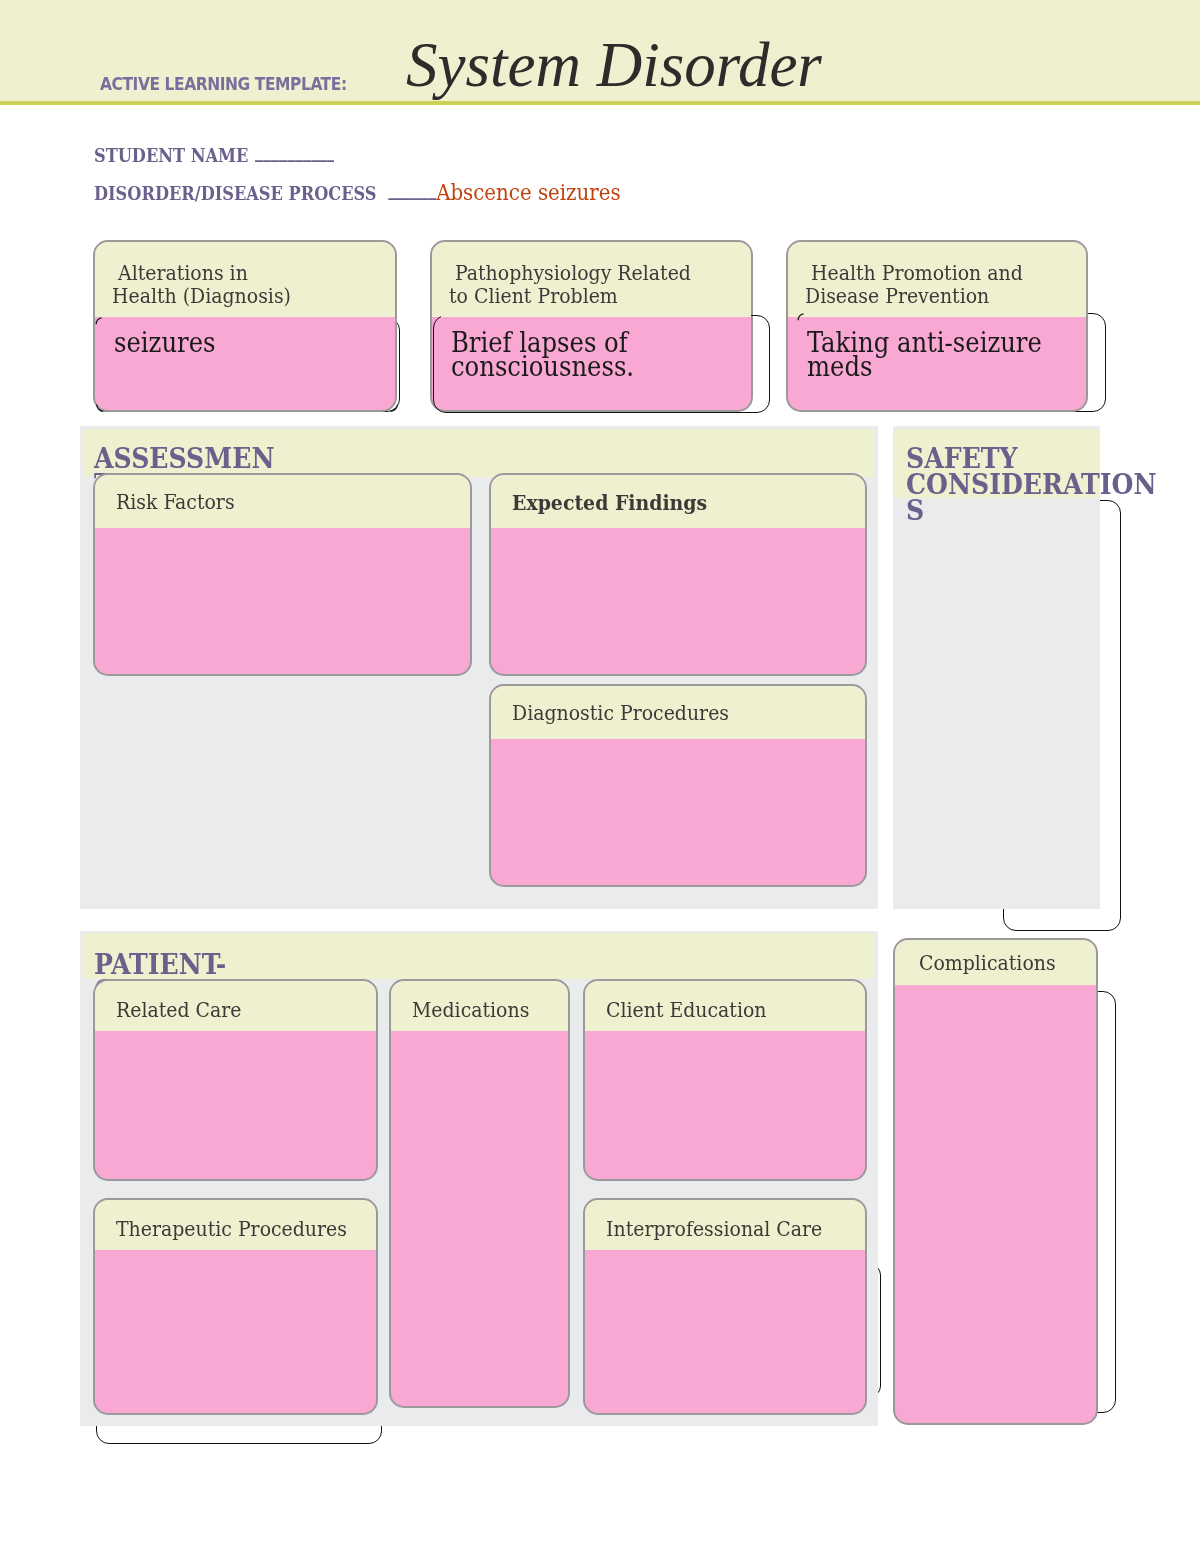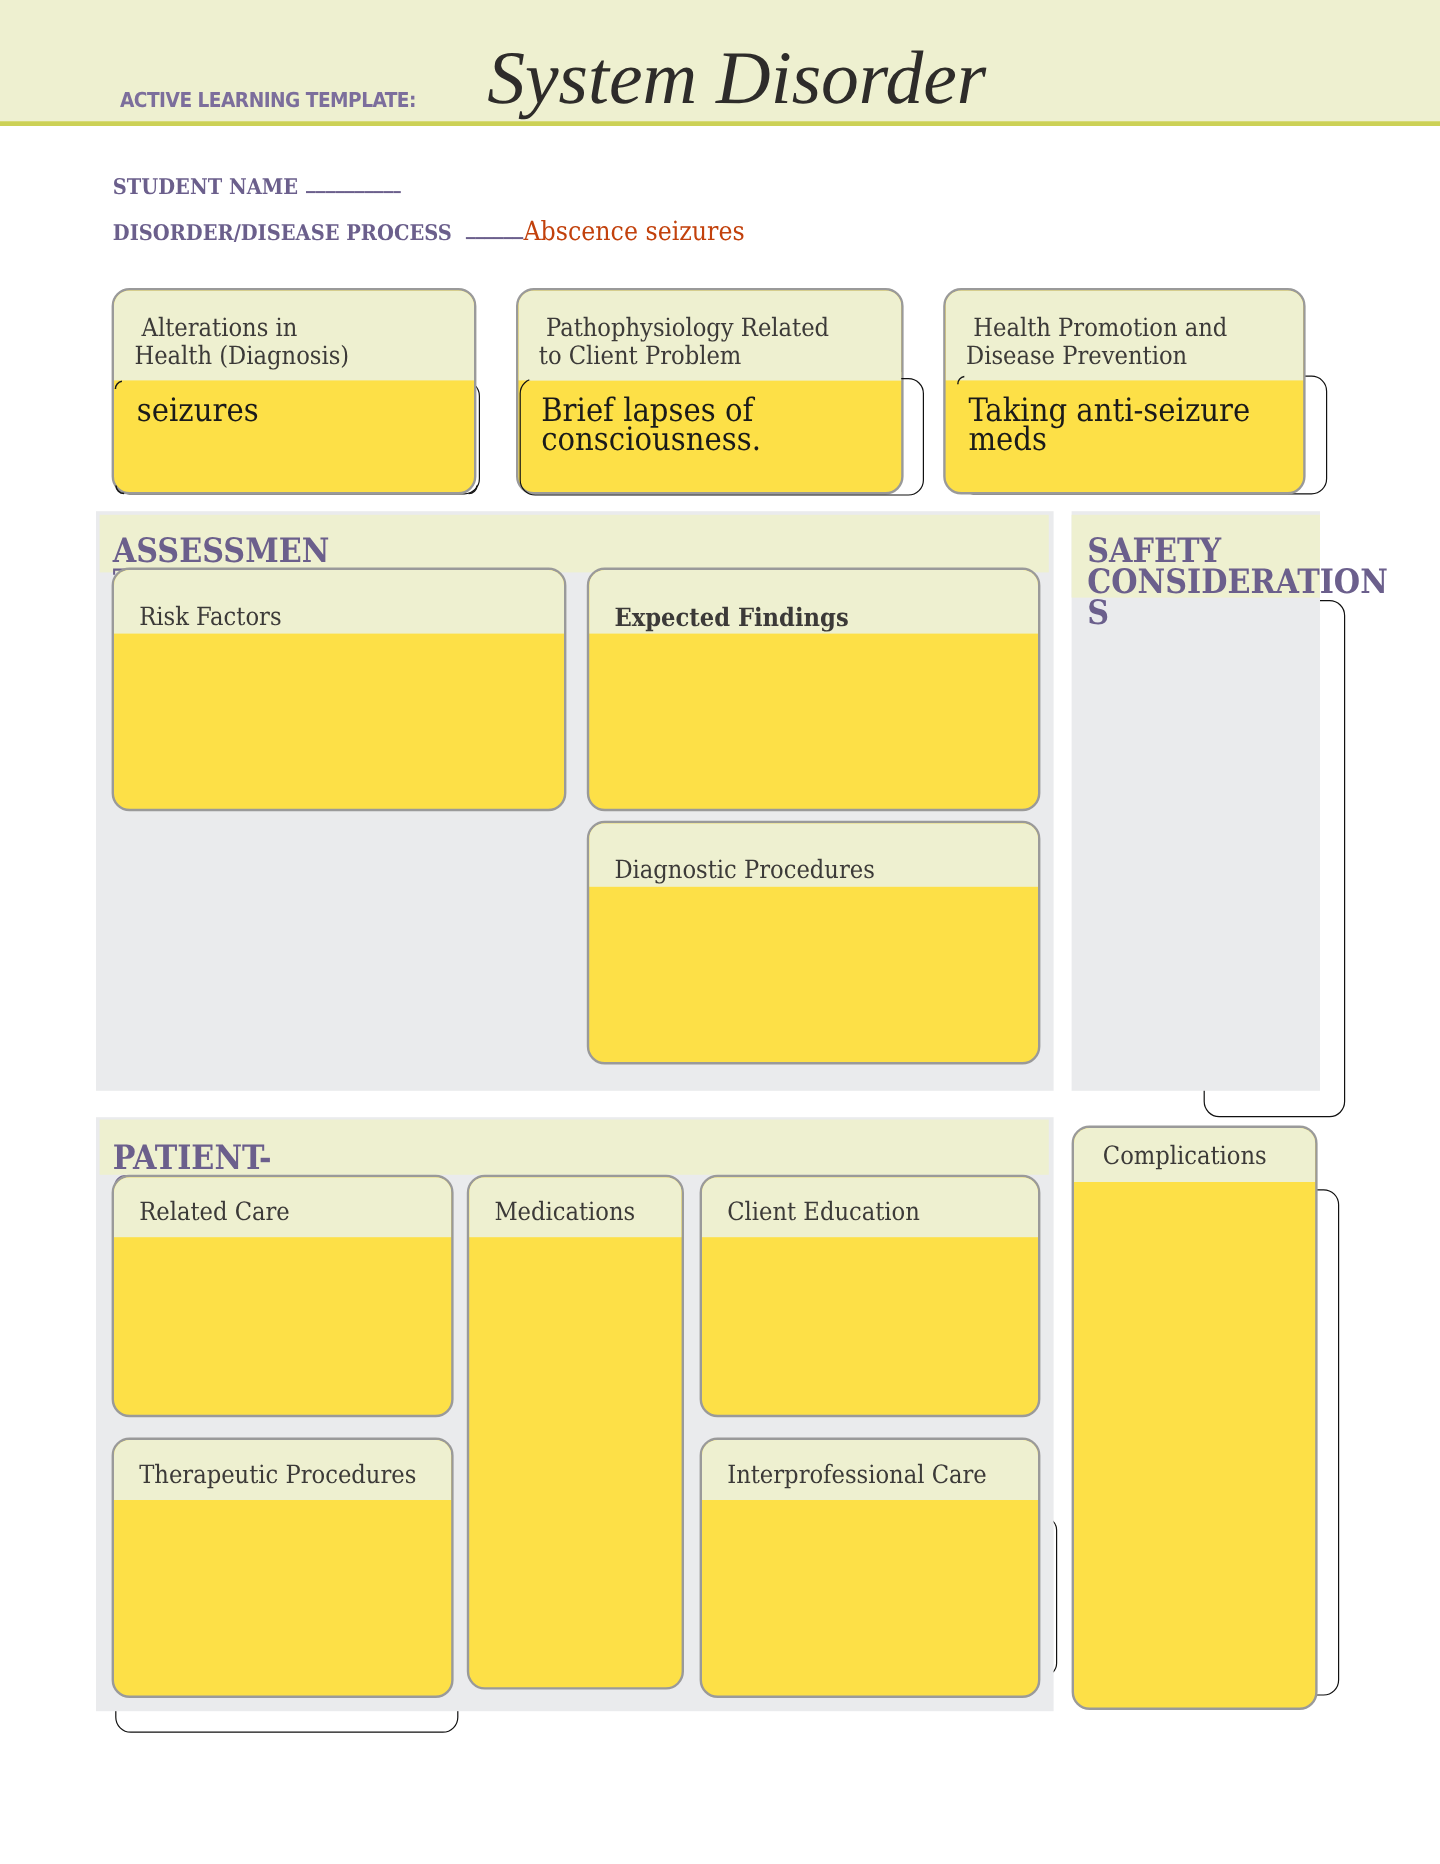--- a/index.html
+++ b/index.html
@@ -21,21 +21,21 @@
          color:#6b5f8c;white-space:nowrap;line-height:20px;}
   .sname{left:94px;top:142px;}
   .sname > [data-name="student-name-rule"]{display:inline-block;width:79px;overflow:hidden;
       letter-spacing:0;margin-left:1px;}
   .dproc > .rule{display:inline-block;width:48px;overflow:hidden;letter-spacing:0;margin-left:6px;}
   .dproc{left:94px;top:180px;}
   .dproc .rule{color:#6b5f8c;letter-spacing:-0.3px;}
   .dproc .val{color:#c2410c;font-size:22px;font-weight:normal;}
 
   
-  .card{border:2.2px solid #9a9a9a;border-radius:15px;background:#fde047;
+  .card{border:2.2px solid #9a9a9a;border-radius:15px;background:#f9a8d4;
         box-sizing:border-box;overflow:hidden;}
   .card > .chead{background:#eef0d0;color:#3c3a38;font-family:"DejaVu Serif Condensed",serif;
                  font-size:21px;line-height:23px;box-sizing:border-box;}
   .card > .cbody{font-family:"DejaVu Serif Condensed",serif;font-size:27px;line-height:24px;
                  color:#1a1a1a;box-sizing:border-box;}
 
   
   .anno{border:1.4px solid #111111;border-radius:13px;box-sizing:border-box;background:transparent;}
   .arcs{left:0;top:0;pointer-events:none;}
 
@@ -61,21 +61,21 @@
   .a3{left:798px; top:313px; width:308px; height:99px;}
 
   
   .p-assess{left:80px; top:426px; width:798px; height:483px;}
   .t-assess{left:94px; top:446px; width:142px;}
   .b-assess{left:83px; top:429px; width:791px; height:48px;}
   .ac1{left:93px;  top:473px; width:379px; height:203px;}
   .ac2{left:489px; top:473px; width:378px; height:203px;font-weight:bold;}
   .ac3{left:93px;  top:684px; width:379px; height:203px;}
   .ac4{left:489px; top:684px; width:378px; height:203px;}
-  .ac1>.chead,.ac2>.chead,.ac3>.chead,.ac4>.chead{height:53px;padding:28px 0 0 21px;}
+  .ac1>.chead,.ac2>.chead,.ac3>.chead,.ac4>.chead{height:53px;padding:16px 0 0 21px;}
 
   
   .p-safety{left:893px; top:426px; width:207px; height:483px;}
   .t-safety{left:906px; top:446px; width:194px;}
   .b-safety{left:893px; top:429px; width:207px; height:69px;}
   .a-safety{left:1003px; top:500px; width:118px; height:431px;}
 
   
   .p-patient{left:80px; top:931px; width:798px; height:495px;}
   .t-patient{left:94px; top:952px; width:240px;}

